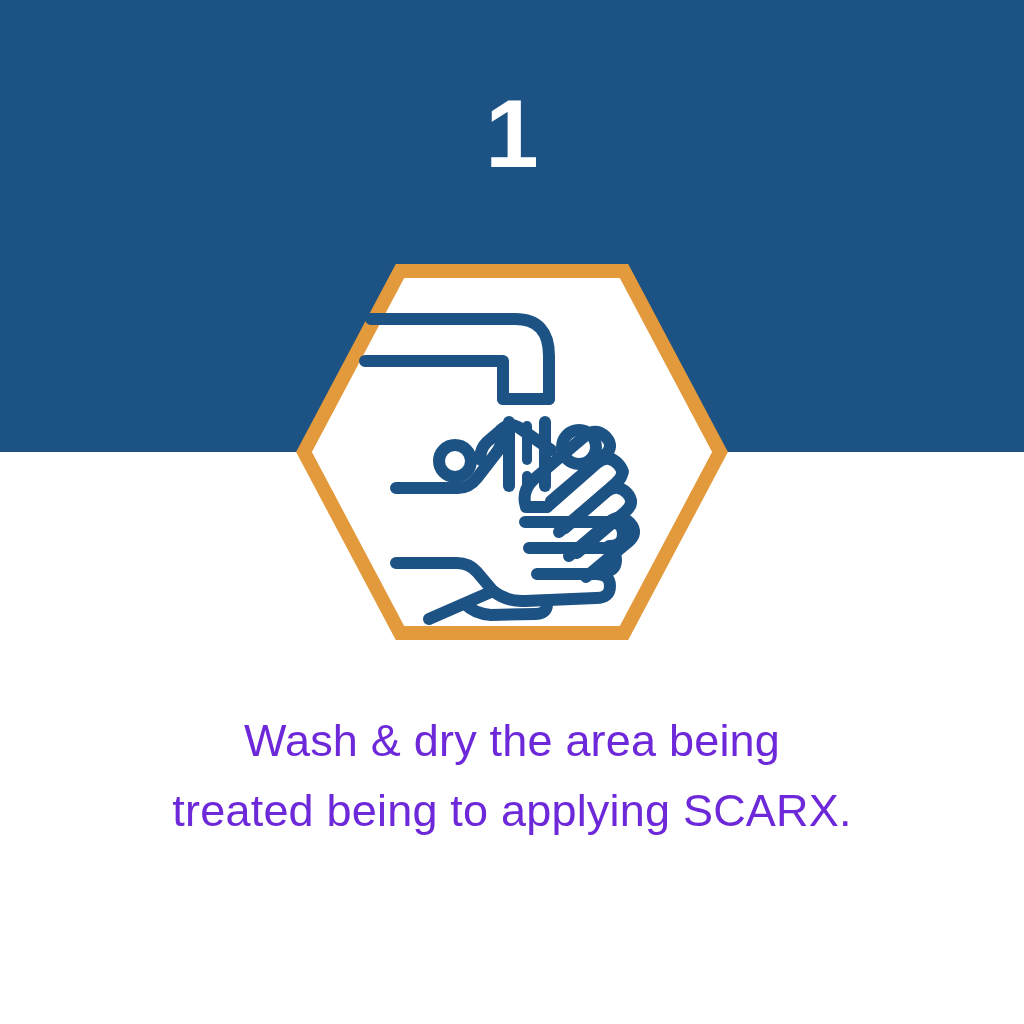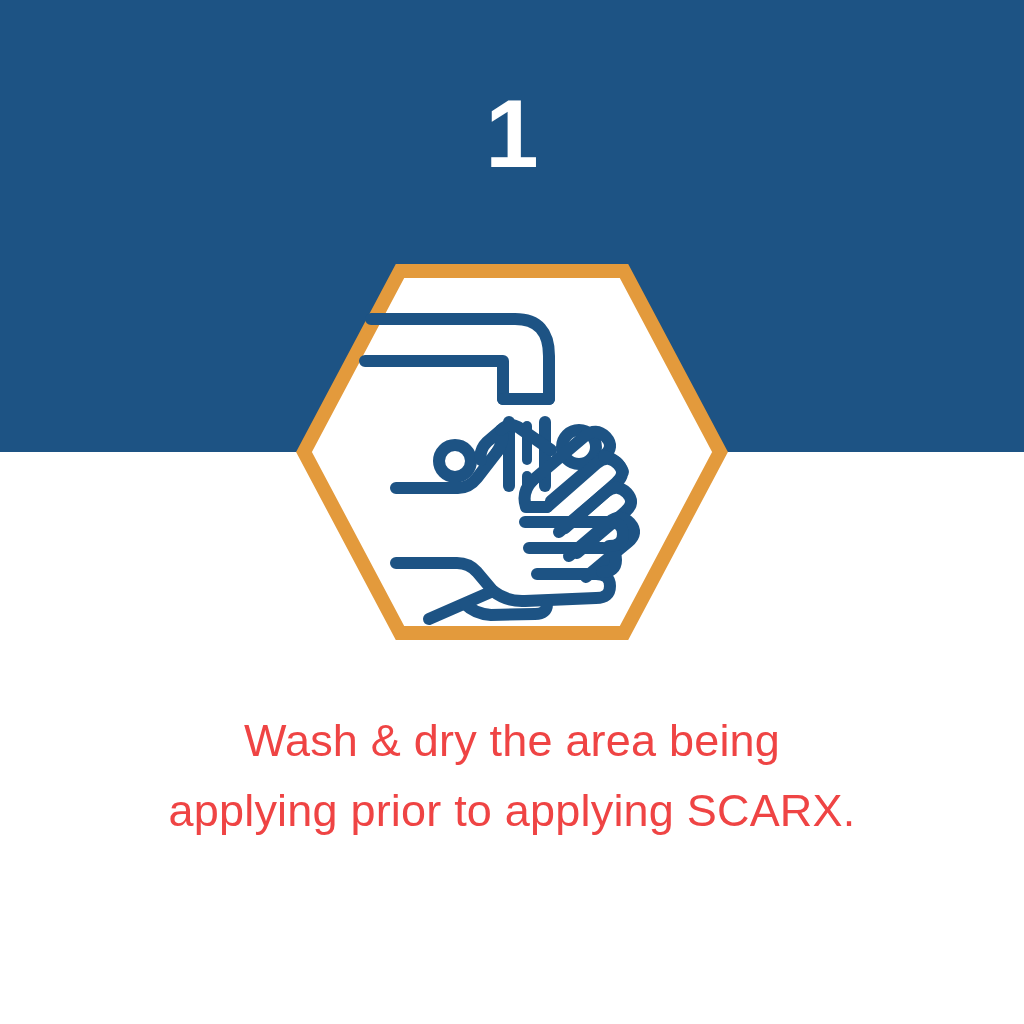--- a/index.html
+++ b/index.html
@@ -64,21 +64,21 @@
     overflow: visible;
   }
 
   
   #caption {
     position: absolute;
     left: 62px;
     top: 706px;
     width: 900px;
     text-align: center;
-    color: #ef4444;
+    color: #6d28d9;
     font-family: "Liberation Sans", sans-serif;
     font-size: 45px;
     font-weight: 400;
     line-height: 70px;
     letter-spacing: 0.2px;
     white-space: nowrap;
   }
   .caption-line { display: block; }
 </style>
 </head>
@@ -130,16 +130,16 @@
         <path d="M 228 258 L 312 258 Q 326 258 326 270 Q 326 282 312 282"></path>
         <path d="M 196 327 L 132 355"></path>
         <path d="M 168 340 Q 178 350 194 351 L 238 350 Q 250 350 250 340"></path>
 
       </g>
     </svg>
   </div>
 
   <div id="caption">
     <span class="caption-line">Wash &amp; dry the area being</span>
-    <span class="caption-line">applying prior to applying SCARX.</span>
+    <span class="caption-line">treated being to applying SCARX.</span>
   </div>
 
 </div>
 
 </body></html>

